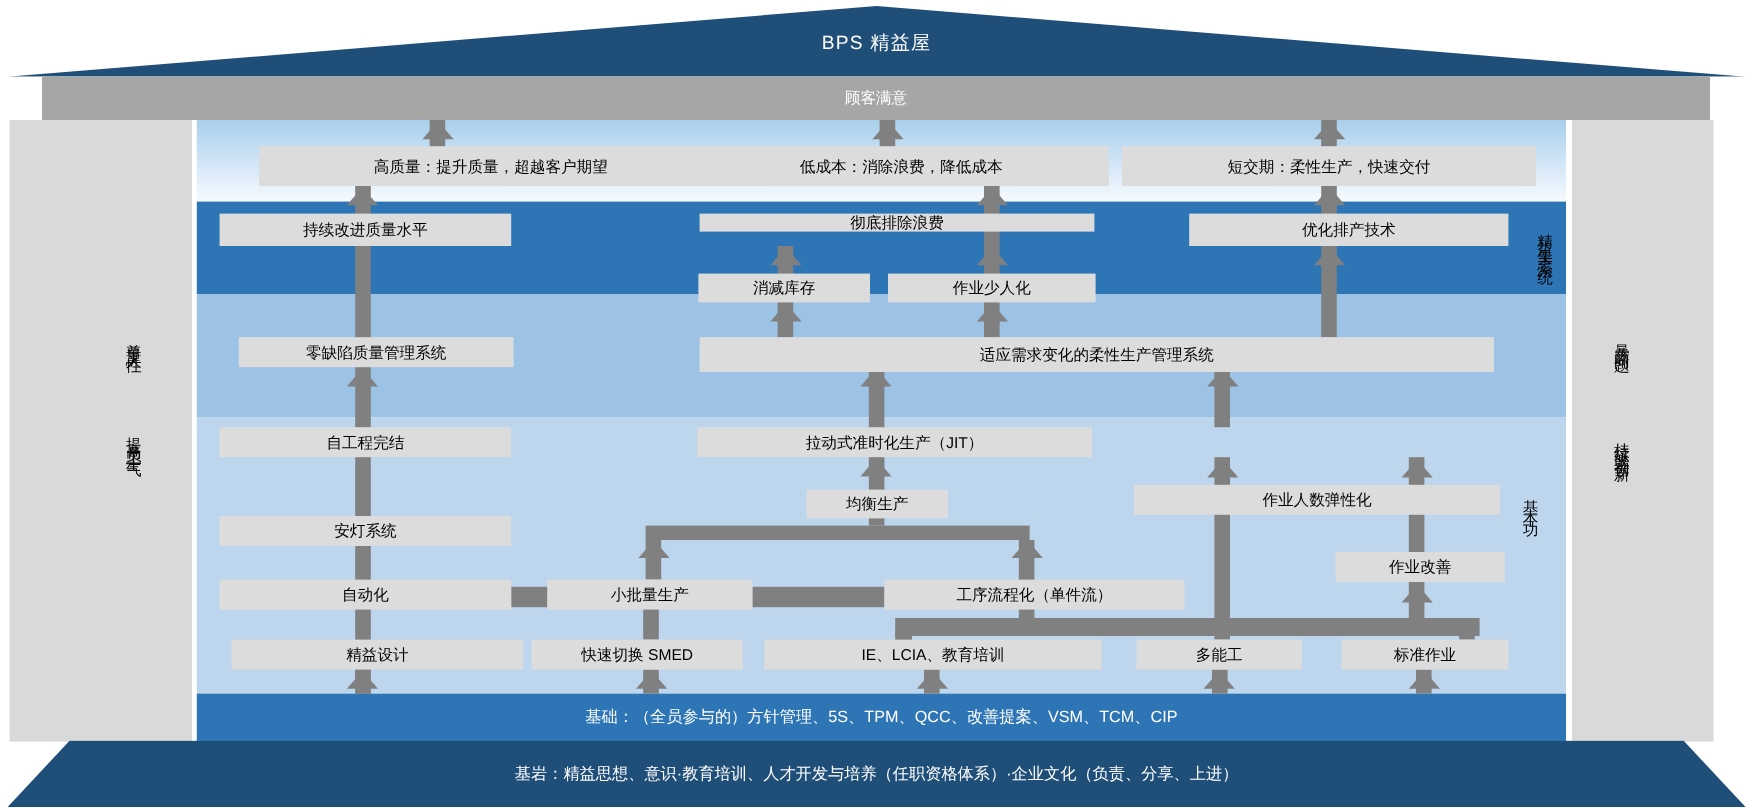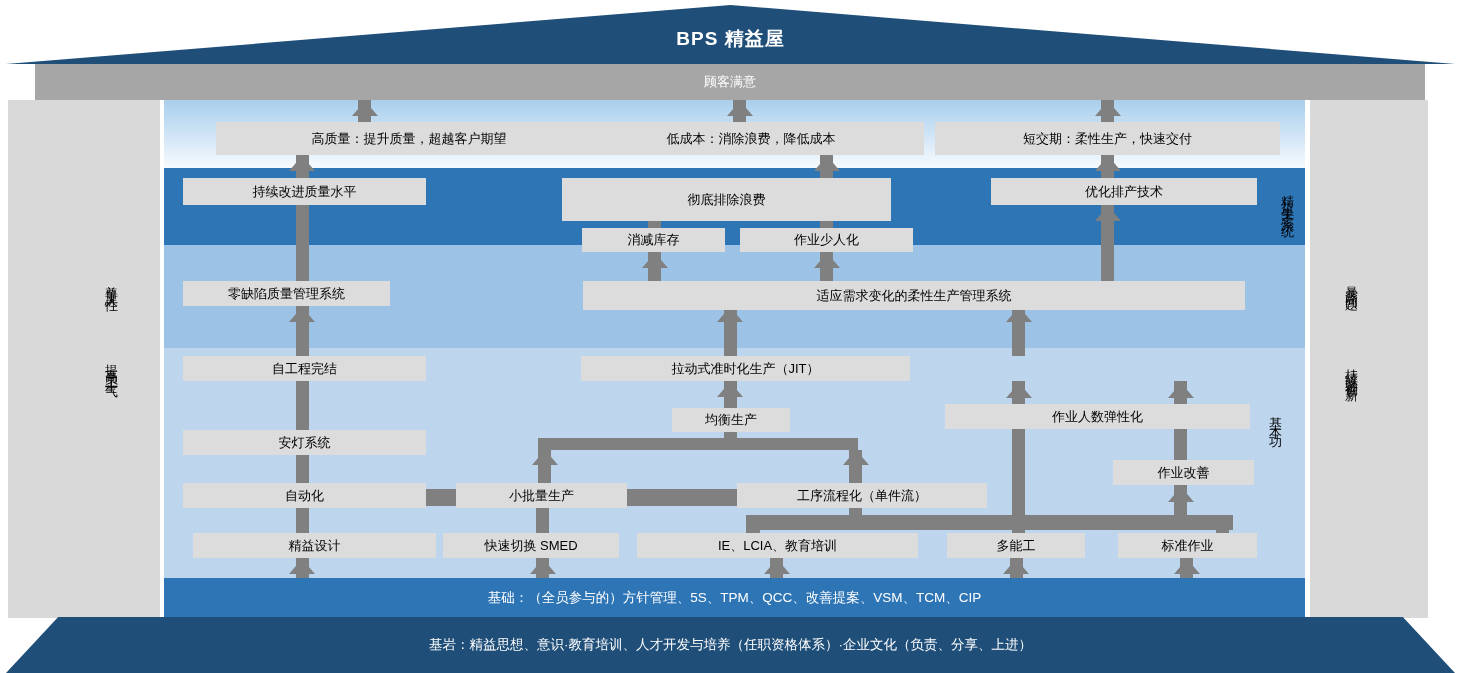--- a/index.html
+++ b/index.html
@@ -3,21 +3,21 @@
 <meta charset="utf-8">
 <style>
   html,body{margin:0;padding:0;background:#ffffff;}
   .stage{position:relative;width:1461px;height:673px;background:#ffffff;overflow:hidden;
          font-family:"Liberation Sans","DejaVu Sans",sans-serif;color:#000;}
   .abs{position:absolute;}
   
   .roof{left:6px;top:5px;width:1449px;height:59px;background:#1f4e79;
         clip-path:polygon(50% 0,100% 100%,0 100%);}
   .roof-title{left:0;top:26px;width:1461px;text-align:center;color:#fff;
-              font-size:19px;font-weight:bold;letter-spacing:1px;}
+              font-size:16px;font-weight:normal;letter-spacing:1px;}
   .custbar{left:35px;top:64px;width:1390px;height:36px;background:#a6a6a6;
            color:#fff;font-size:13px;display:flex;align-items:center;justify-content:center;}
   .bedrock{left:6px;top:617px;width:1449px;height:56px;background:#1f4e79;
            clip-path:polygon(3.6% 0,96.4% 0,100% 100%,0 100%);
            color:#fff;font-size:13.5px;display:flex;align-items:center;justify-content:center;}
   
   .pillar{background:#d9d9d9;top:100px;height:518px;}
   .pillar-left{left:8px;width:152px;}
   .pillar-right{left:1310px;width:118px;}
   .vtext{writing-mode:vertical-rl;text-orientation:upright;font-size:13px;letter-spacing:4px;color:#000;}
@@ -122,26 +122,26 @@
   <div class="abs head" style="left:530px;top:559px;"></div>
   <div class="abs head" style="left:764px;top:559px;"></div>
   <div class="abs head" style="left:1003px;top:559px;"></div>
   <div class="abs head" style="left:1174px;top:559px;"></div>
 
   <div class="abs box" style="left:183px;top:122px;width:386px;height:33px;margin-left:33px;">高质量：提升质量，超越客户期望</div>
   <div class="abs box" style="left:578px;top:122px;width:346px;height:33px;">低成本：消除浪费，降低成本</div>
   <div class="abs box" style="left:935px;top:122px;width:345px;height:33px;">短交期：柔性生产，快速交付</div>
 
   <div class="abs box" style="left:183px;top:178px;width:243px;height:27px;">持续改进质量水平</div>
-  <div class="abs box" style="left:562px;top:178px;width:329px;height:43px;">彻底排除浪费</div>
+  <div class="abs box" style="left:583px;top:178px;width:329px;height:15px;">彻底排除浪费</div>
   <div class="abs box" style="left:991px;top:178px;width:266px;height:27px;">优化排产技术</div>
   <div class="abs box" style="left:582px;top:228px;width:143px;height:24px;">消减库存</div>
   <div class="abs box" style="left:740px;top:228px;width:173px;height:24px;">作业少人化</div>
 
-  <div class="abs box" style="left:183px;top:281px;width:207px;height:25px;">零缺陷质量管理系统</div>
+  <div class="abs box" style="left:199px;top:281px;width:229px;height:25px;">零缺陷质量管理系统</div>
   <div class="abs box" style="left:583px;top:281px;width:662px;height:29px;">适应需求变化的柔性生产管理系统</div>
 
   <div class="abs box" style="left:183px;top:356px;width:243px;height:25px;">自工程完结</div>
   <div class="abs box" style="left:581px;top:356px;width:329px;height:25px;">拉动式准时化生产（JIT）</div>
   <div class="abs box" style="left:945px;top:356px;width:305px;height:25px;margin-top:48px;">作业人数弹性化</div>
   <div class="abs box" style="left:672px;top:408px;width:118px;height:24px;">均衡生产</div>
   <div class="abs box" style="left:183px;top:430px;width:243px;height:25px;">安灯系统</div>
   <div class="abs box" style="left:1113px;top:460px;width:141px;height:25px;">作业改善</div>
   <div class="abs box" style="left:183px;top:483px;width:243px;height:25px;">自动化</div>
   <div class="abs box" style="left:737px;top:483px;width:250px;height:25px;">工序流程化（单件流）</div>

